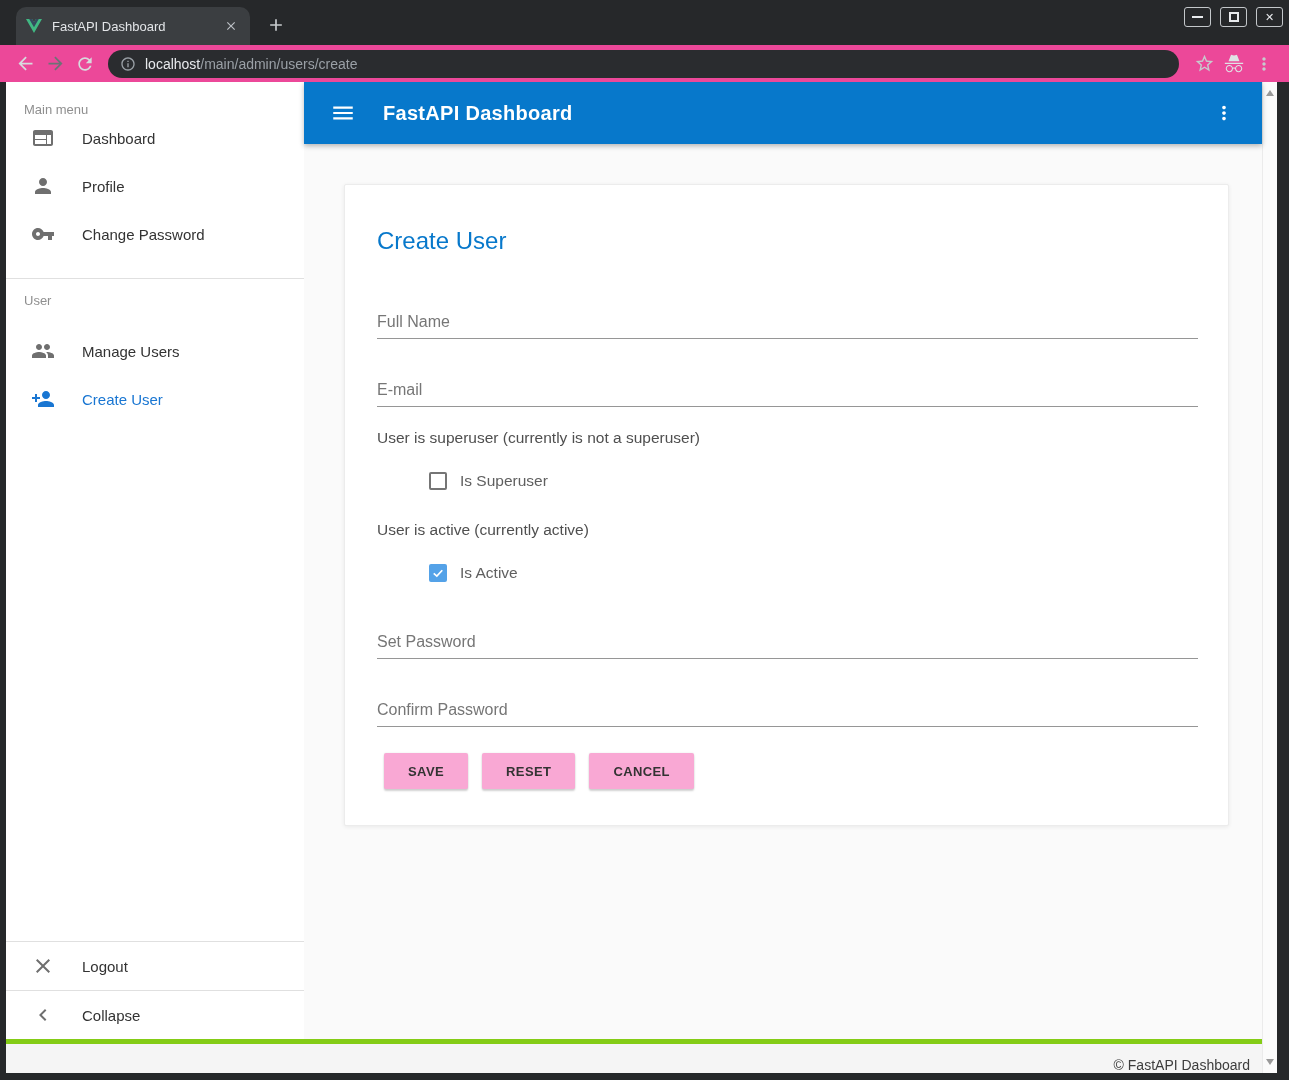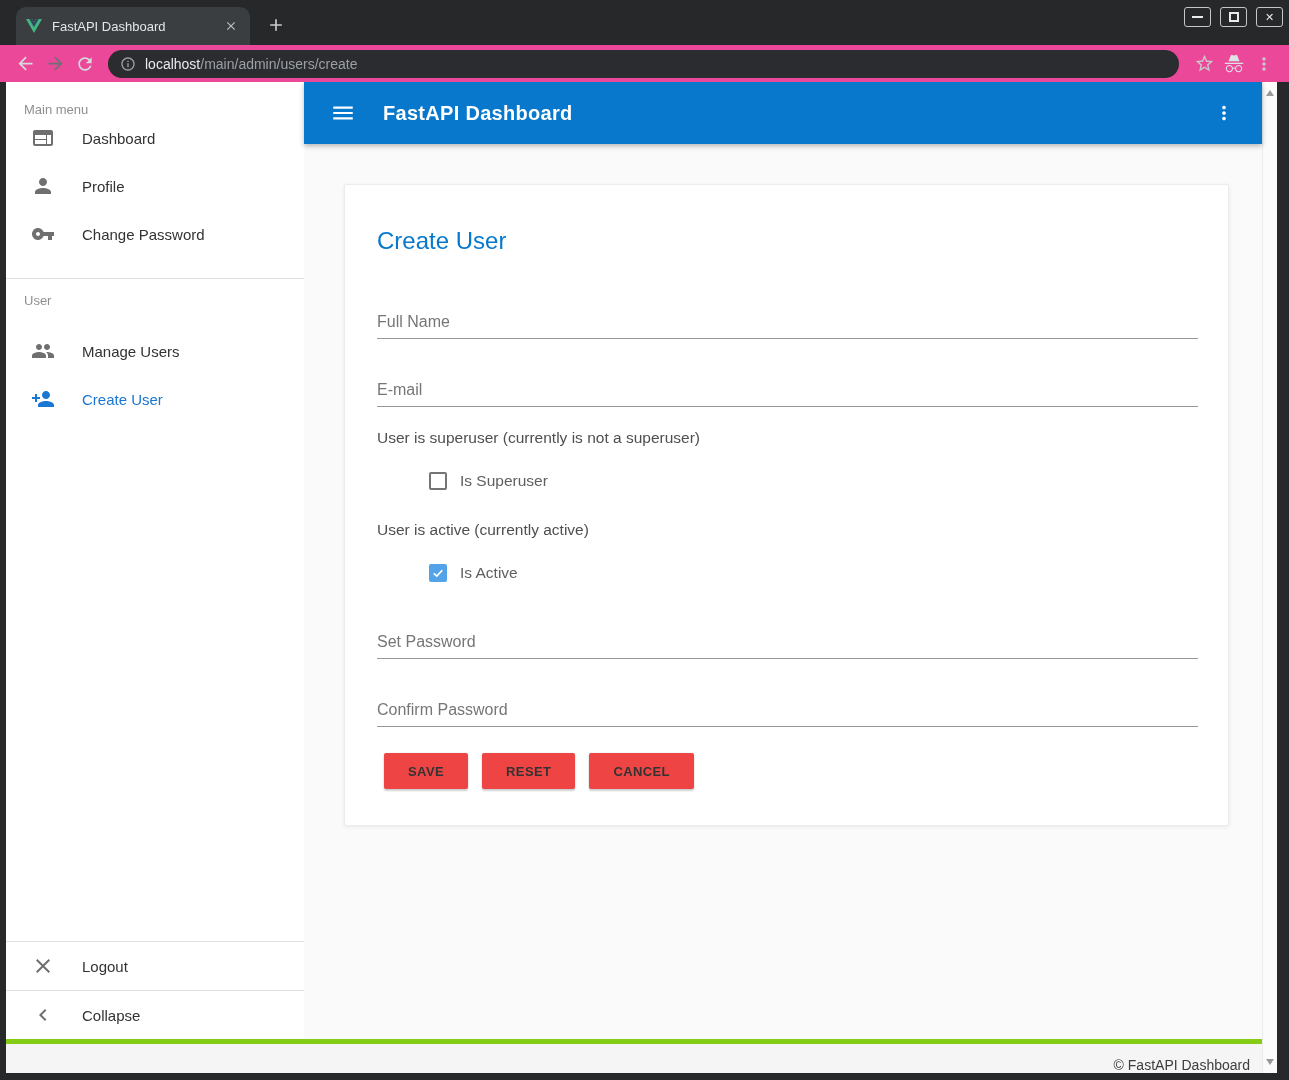--- a/index.html
+++ b/index.html
@@ -67,21 +67,21 @@
   .tfield::placeholder{color:#767676;opacity:1;}
   .note{position:absolute;left:32px;font-size:15.5px;color:#4f4f4f;}
   .cb-row{position:absolute;left:36px;display:flex;align-items:center;cursor:pointer;margin-left:48px;}
   .cb-box{width:18px;height:18px;border:2px solid #757575;border-radius:2px;background:#fff;
           display:flex;align-items:center;justify-content:center;}
   .cb-row.checked .cb-box{background:var(--cbblue);border-color:var(--cbblue);}
   .cb-box svg{display:none;}
   .cb-row.checked .cb-box svg{display:block;}
   .cb-lbl{margin-left:13px;font-size:15.5px;color:#5f5f5f;}
   .btn-row{position:absolute;left:39px;top:568px;display:flex;gap:14px;}
-  .btn{height:36px;padding:0 24px;background:#ef4444;border:none;border-radius:2px;
+  .btn{height:36px;padding:0 24px;background:#f9a8d4;border:none;border-radius:2px;
        font-family:"Liberation Sans",sans-serif;font-size:13px;font-weight:bold;letter-spacing:.4px;color:#333;
        box-shadow:0 2px 2px rgba(0,0,0,.18),0 0 2px rgba(0,0,0,.10);cursor:pointer;}
 
   
   .footer{position:absolute;left:0;right:15px;bottom:0;height:34px;background:#f5f5f5;border-top:5px solid #84cc16;
           display:flex;align-items:flex-end;justify-content:flex-end;padding-right:12px;font-size:14px;color:#3d3d3d;}
 
   svg{display:block;}
 </style>
 </head>

